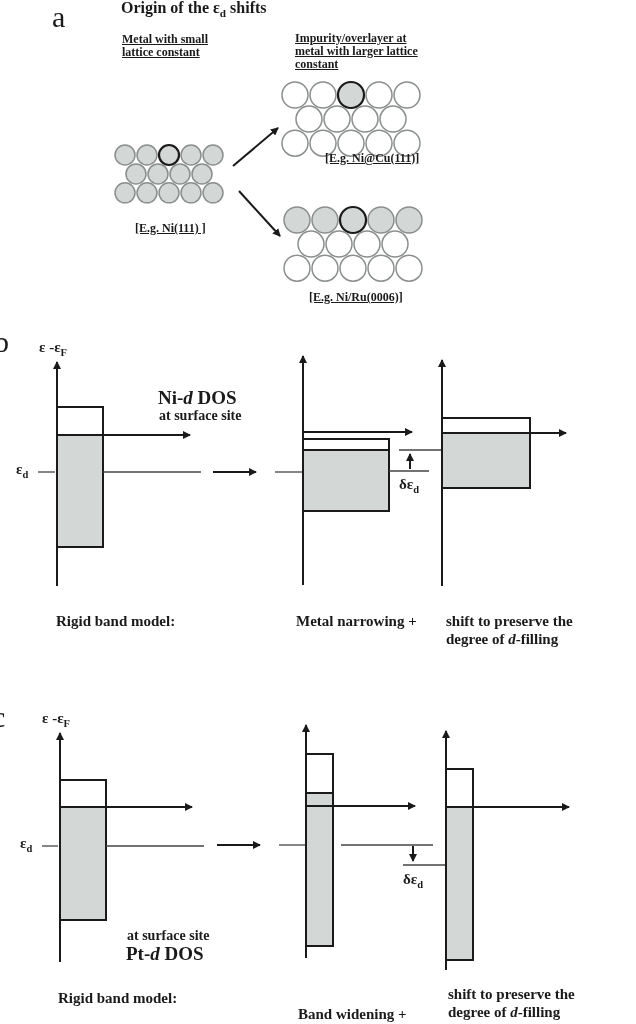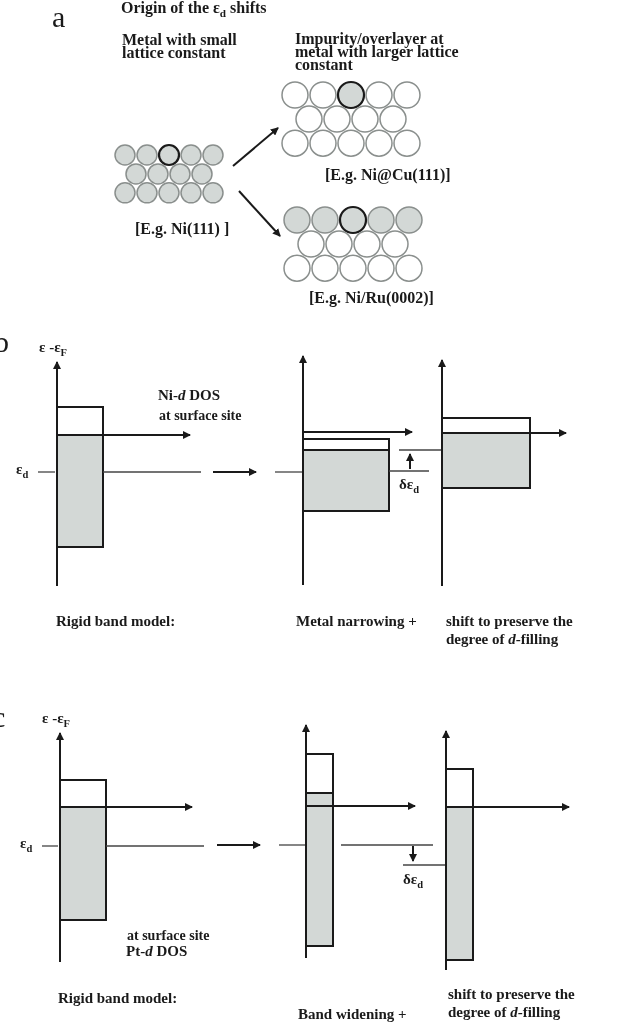--- a/index.html
+++ b/index.html
@@ -1,23 +1,23 @@
 <!DOCTYPE html>
 <html><head>
 <meta charset="utf-8">
 <style>
   html, body { margin: 0; padding: 0; background: #ffffff; }
   body { width: 636px; height: 1024px; position: relative; overflow: hidden;
          font-family: "Liberation Serif", serif; color: #1a1a1a; }
   .txt { position: absolute; white-space: nowrap; font-weight: bold; }
   .panel-letter { font-size: 30px; font-weight: normal; }
-  .small { font-size: 16px; line-height: 13px; }
+  .small { font-size: 12px; line-height: 13px; text-decoration: underline; }
   .title { font-size: 16px; }
   .caption { font-size: 15px; line-height: 18px; }
-  .dos-title { font-size: 15px; }
+  .dos-title { font-size: 19px; }
   .dos-sub { font-size: 14px; }
   .axis-lbl { font-size: 15px; }
   sub { font-size: 0.7em; }
   svg#canvas { position: absolute; left: 0; top: 0; }
 </style>
 </head>
 <body>
 
 <svg id="canvas" width="636" height="1024" viewBox="0 0 636 1024">
   <defs>
@@ -134,22 +134,22 @@
 <div class="txt small" style="left:122px; top:33px;">
   <div>Metal with small</div>
   <div>lattice constant</div>
 </div>
 <div class="txt small" style="left:295px; top:32px;">
   <div>Impurity/overlayer at</div>
   <div>metal with larger lattice</div>
   <div>constant</div>
 </div>
 <div class="txt small" style="left:135px; top:222px;">[E.g. Ni(111) ]</div>
-<div class="txt small" style="left:305px; top:168px;padding-left:20px;">[E.g. Ni@Cu(111)]</div>
-<div class="txt small" style="left:309px; top:291px;">[E.g. Ni/Ru(0002)]</div>
+<div class="txt small" style="left:305px; top:152px;padding-left:20px;">[E.g. Ni@Cu(111)]</div>
+<div class="txt small" style="left:309px; top:291px;">[E.g. Ni/Ru(0006)]</div>
 
 <div class="txt panel-letter" style="left:-6px; top:325px;">b</div>
 <div class="txt axis-lbl" style="left:39px; top:339px;"><span>ε -ε</span><sub>F</sub></div>
 <div class="txt axis-lbl" style="left:16px; top:461px;"><span>ε</span><sub>d</sub></div>
 <div class="txt dos-title" style="left:158px; top:387px;"><span>Ni-</span><i>d</i><span> DOS</span></div>
 <div class="txt dos-sub" style="left:159px; top:408px;">at surface site</div>
 <div class="txt axis-lbl" style="left:399px; top:476px;"><span>δε</span><sub>d</sub></div>
 <div class="txt caption" style="left:56px; top:612px;">Rigid band model:</div>
 <div class="txt caption" style="left:296px; top:612px;">Metal narrowing  +</div>
 <div class="txt caption" style="left:446px; top:612px;">

